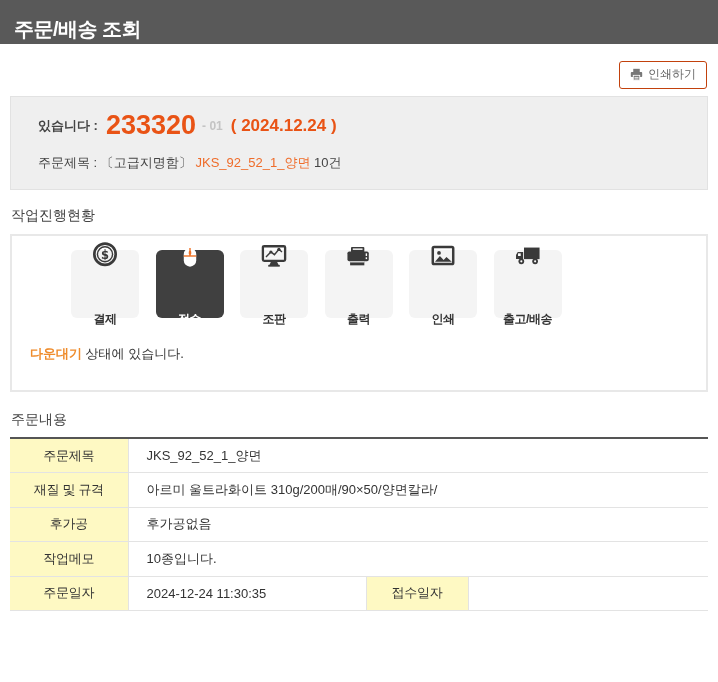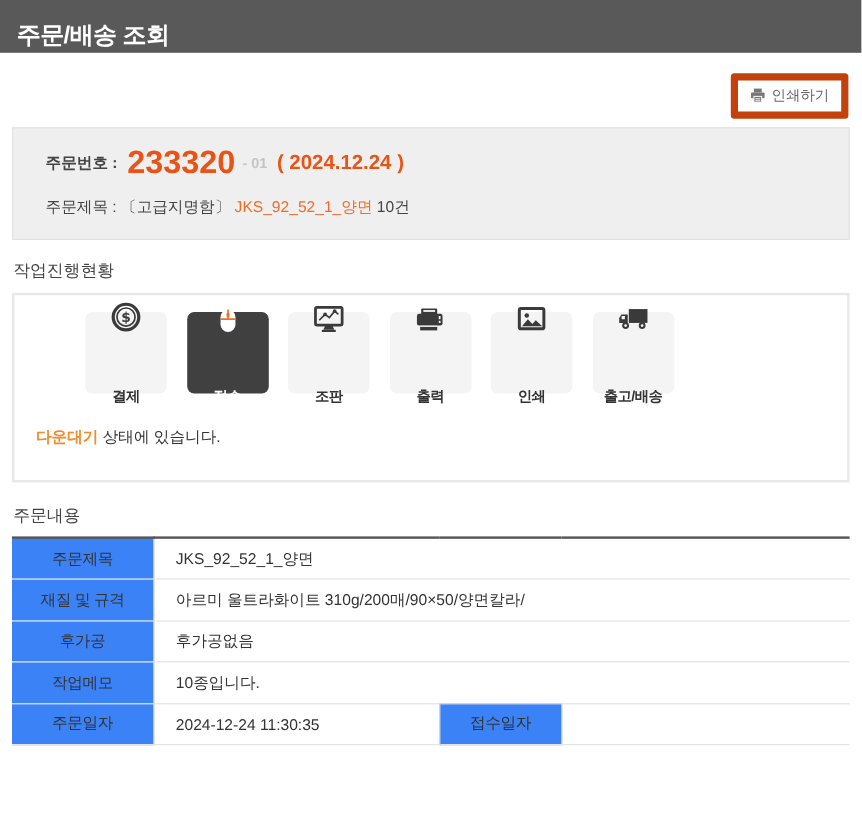--- a/index.html
+++ b/index.html
@@ -6,21 +6,21 @@
   html,body { width:718px; height:682px; overflow:hidden; background:#fff;
     font-family:"Liberation Sans","DejaVu Sans",sans-serif; color:#333; }
 
   
   .topbar { height:44px; background:#595959; display:flex; align-items:flex-start; padding:16px 14px; }
   .topbar h1 { color:#fff; font-size:20px; font-weight:bold; letter-spacing:-0.5px; }
 
   
   .printrow { display:flex; justify-content:flex-end; padding:17px 11px 0 0; }
   .print-btn { display:inline-flex; align-items:center; gap:5px; background:#fff;
-    border:6px solid #c2410c; border-radius:3px; padding:4px 10px 5px; font-size:12px;
+    border:1px solid #c2410c; border-radius:3px; padding:4px 10px 5px; font-size:12px;
     color:#666; cursor:pointer; }
   .print-btn svg { display:block; }
 
   
   .summary { margin:7px 10px 0; background:#efefef; border:1px solid #e2e2e2;
     padding:13px 18px 17px 27px; }
   .sumline1 { display:flex; align-items:center; }
   .lbl-strong { font-size:13px; font-weight:bold; color:#444; }
   .order-no { font-size:27px; font-weight:bold; color:#e95315; margin:0 6px 0 8px; letter-spacing:0; }
   .order-sub { font-size:12px; font-weight:bold; color:#c4c4c4; margin-right:8px; }
@@ -39,21 +39,21 @@
   .step.active { background:#404040; }
   .step.active .slabel { color:#fff; }
   .statusline { margin:27px 0 0 18px; font-size:13px; color:#333; }
   .statusline .hl { color:#ef8c2c; font-weight:bold; }
 
   
   .details-title { margin:19px 0 0 11px; font-size:14px; color:#444; }
   table.details { width:698px; margin:8px 10px 0; border-collapse:collapse;
     border-top:2px solid #555; font-size:13px; table-layout:fixed; }
   table.details td { height:34.5px; border-bottom:1px solid #e3e3e3; vertical-align:middle; }
-  td.lblcell { background:#3b82f6; text-align:center; border-right:1px solid #e3e3e3;
+  td.lblcell { background:#fef9c3; text-align:center; border-right:1px solid #e3e3e3;
     color:#333; letter-spacing:-0.3px; }
   td.valcell { padding-left:18px; color:#333; }
   td.b-left { border-left:1px solid #e3e3e3; }
   .filelink { display:inline-flex; align-items:center; gap:6px; cursor:pointer; }
   .filelink svg { display:block; }
 </style>
 </head>
 <body>
 
 <div class="topbar">
@@ -70,21 +70,21 @@
         <rect x="5.5" y="11" width="5" height="1" fill="#fff"></rect>
         <rect x="5.5" y="13" width="5" height="1" fill="#fff"></rect>
       </svg>
     </span>
     <span>인쇄하기</span>
   </button>
 </div>
 
 <div class="summary">
   <div class="sumline1">
-    <span class="lbl-strong">주문번호 :</span>
+    <span class="lbl-strong">있습니다 :</span>
     <span class="order-no">233320</span>
     <span class="order-sub">- 01</span>
     <span class="order-date">( 2024.12.24 )</span>
   </div>
   <div class="sumline2">
     <span>주문제목 :</span>
     <span>〔고급지명함〕 </span>
     <span class="oname">JKS_92_52_1_양면</span>
     <span> 10건</span>
   </div>

